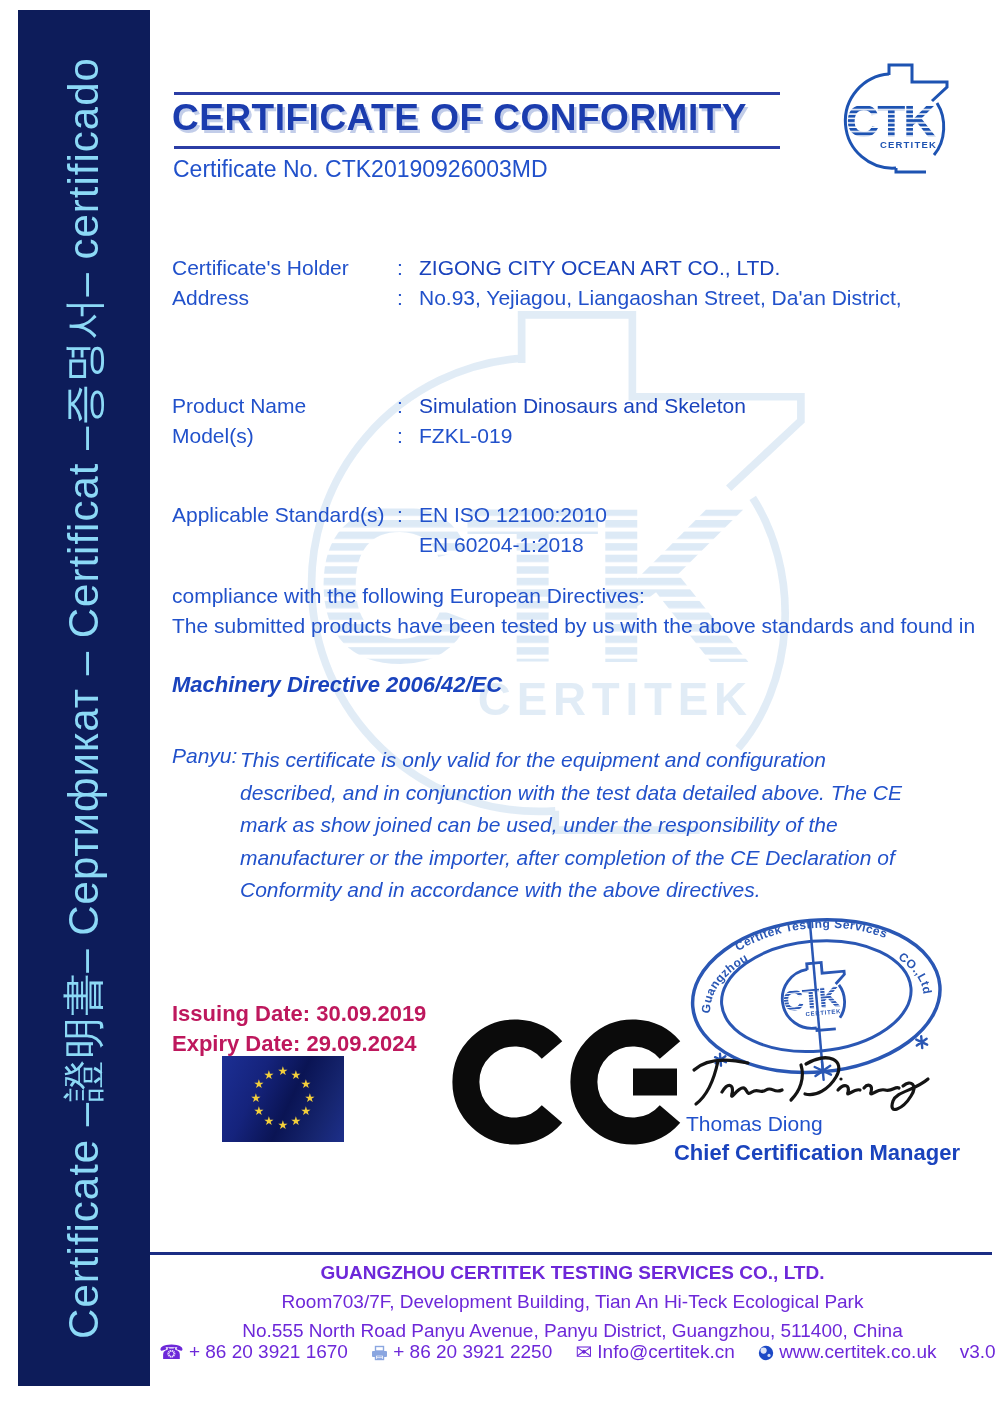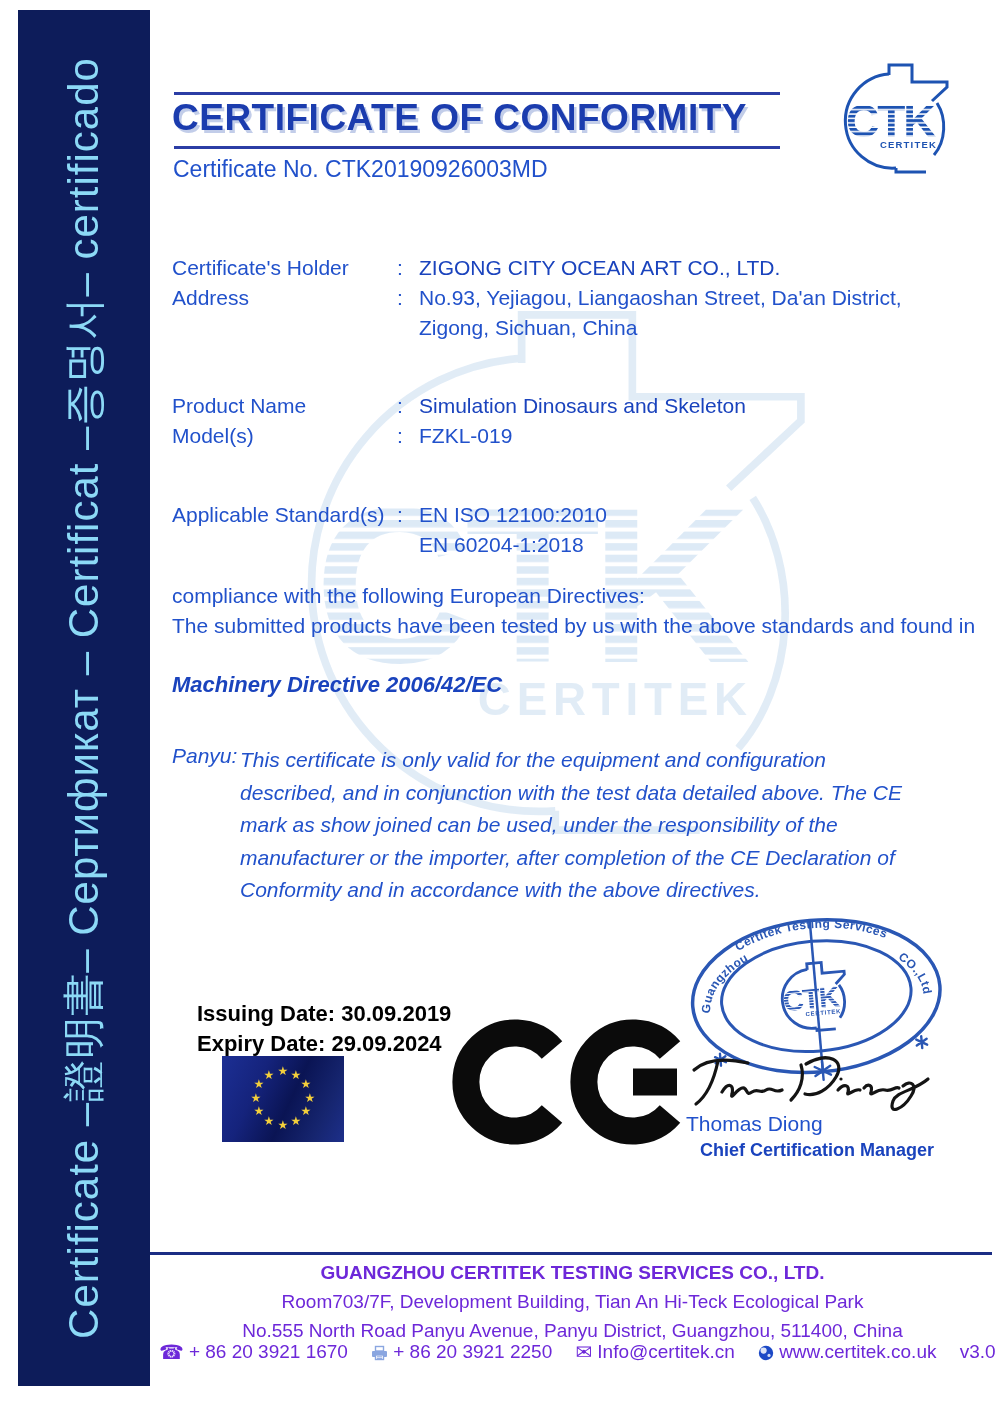--- a/index.html
+++ b/index.html
@@ -33,35 +33,35 @@
   .row .col { width:22px; flex:0 0 22px; }
   .row .val { white-space:nowrap; }
   .bold-val { font-weight:normal; color:#1a43bd; }
 
   .para { position:absolute; left:172px; font-size:21px; color:#2151cb; line-height:30px; }
   .directive { position:absolute; left:172px; top:672px; font-size:22px; font-weight:bold; font-style:italic; color:#1a43bd; }
   .note-label { position:absolute; left:172px; top:744px; font-size:21px; font-style:italic; color:#2151cb; }
   .note-text  { position:absolute; left:240px; top:744px; width:688px; font-size:21px; font-style:italic;
                 color:#2151cb; line-height:32.5px; }
 
-  .dateline { position:absolute; left:172px; font-size:22px; font-weight:bold; color:#000000;margin-left:25px; }
+  .dateline { position:absolute; left:172px; font-size:22px; font-weight:bold; color:#be185d; }
 
   
   .euflag { position:absolute; left:222px; top:1056px; width:122px; height:86px;
             background:linear-gradient(115deg,#1c2f94 0%,#15237c 30%,#0a1454 55%,#16256f 80%,#1d2f8a 100%); }
   .euflag .star { position:absolute; font-size:12px; color:#f3cf3b; transform:translate(-50%,-55%); line-height:1; }
 
   
   .ce { position:absolute; left:452px; top:1018px; }
   .stamp { position:absolute; left:686px; top:912px; transform:rotate(-5deg); }
   .sig { position:absolute; left:688px; top:1050px; }
   .sig-name { position:absolute; left:686px; top:1112px; width:264px; 
               font-size:21px; color:#2151cb; }
   .sig-title { position:absolute; left:672px; top:1140px; width:290px; text-align:center;
-               font-size:18px; font-weight:bold; color:#1a43bd; }
+               font-size:22px; font-weight:bold; color:#1a43bd; }
 
   
   .footer-rule { position:absolute; left:148px; top:1252px; width:844px; height:3px; background:#1b2d84; }
   .f-line { position:absolute; left:150px; width:845px; text-align:center; color:#6d28d9; }
   .f-company { top:1262px; font-size:19px; font-weight:bold; }
   .f-a1 { top:1291px; font-size:19px; }
   .f-a2 { top:1320px; font-size:19px; }
   .f-contact { top:1340px; font-size:19px; white-space:nowrap; }
   .f-contact .seg { margin:0 9px; }
   .f-contact .ic { font-size:20px; vertical-align:-1px; margin-right:5px; }
@@ -123,21 +123,20 @@
     <div class="row" style="top:253px">
       <span class="lbl">Certificate's Holder</span>
       <span class="col">:</span>
       <span class="val bold-val">ZIGONG CITY OCEAN ART CO., LTD.</span>
     </div>
     <div class="row" style="top:283px">
       <span class="lbl">Address</span>
       <span class="col">:</span>
       <span class="val">
         <span style="display:block">No.93, Yejiagou, Liangaoshan Street, Da'an District,</span>
-        <span style="display:block">Zigong, Sichuan, China</span>
       </span>
     </div>
 
     <div class="row" style="top:391px">
       <span class="lbl">Product Name</span>
       <span class="col">:</span>
       <span class="val bold-val">Simulation Dinosaurs and Skeleton</span>
     </div>
     <div class="row" style="top:421px">
       <span class="lbl">Model(s)</span>

